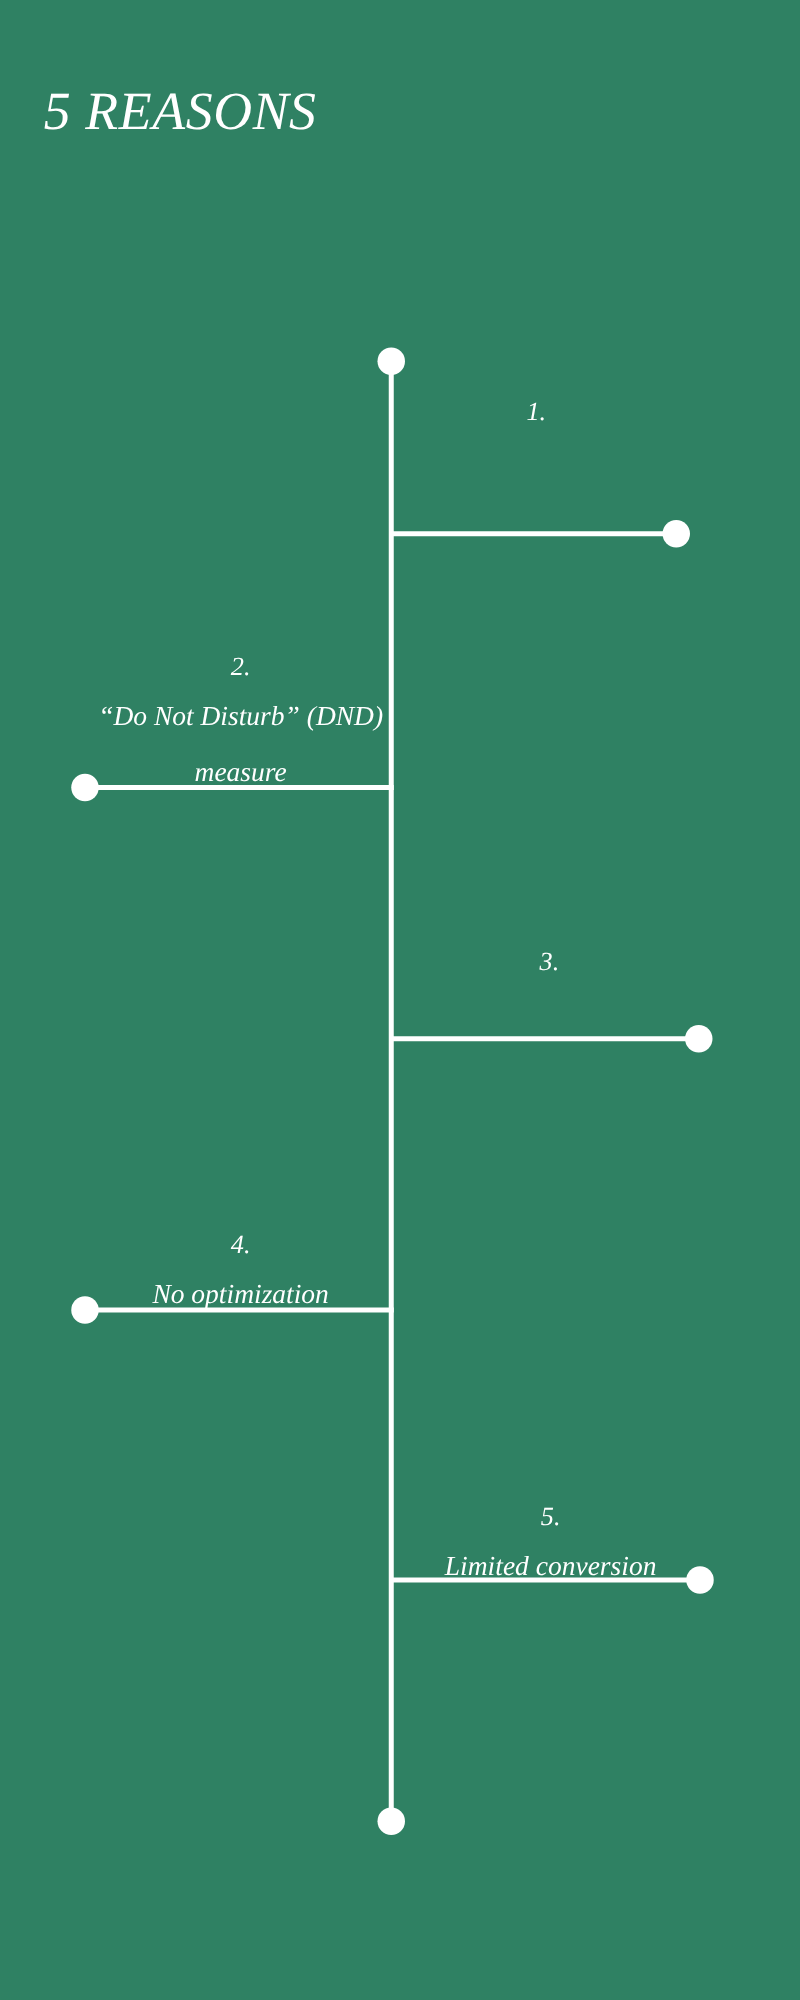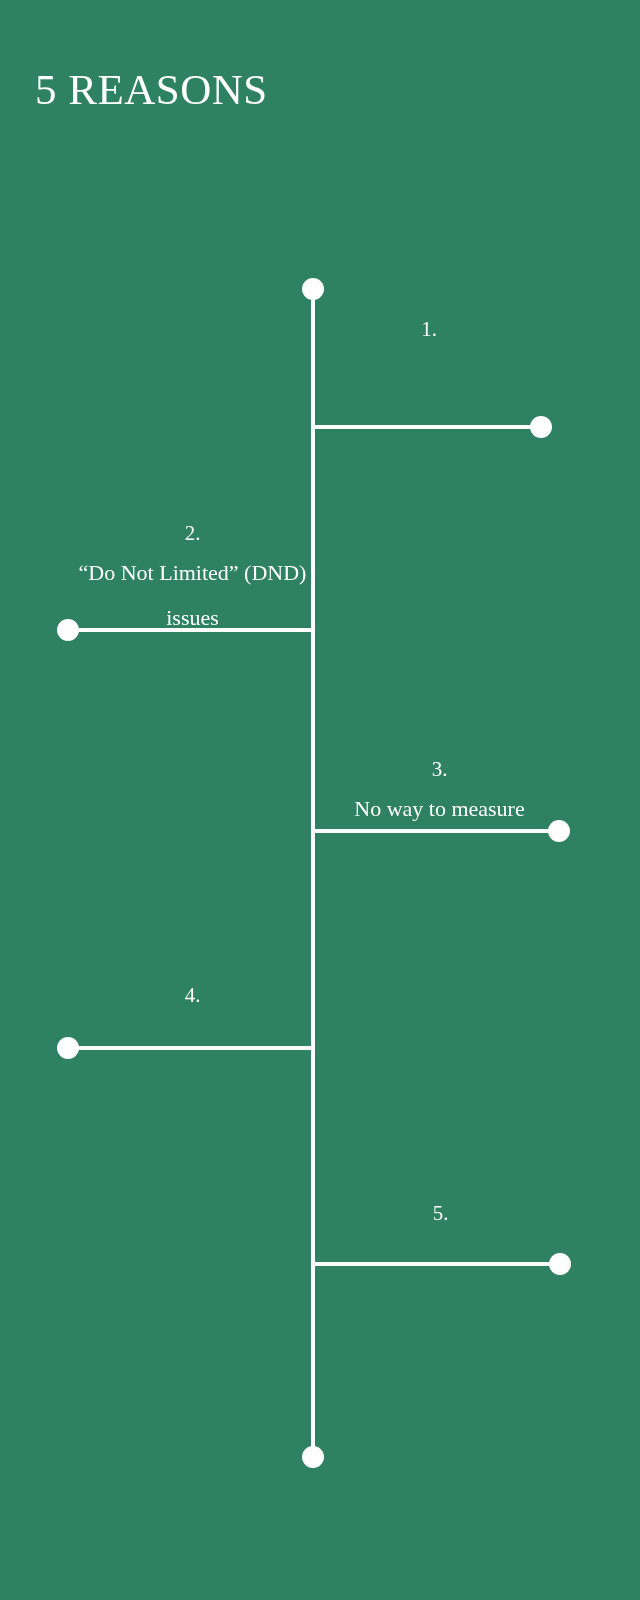--- a/index.html
+++ b/index.html
@@ -9,20 +9,21 @@
   body {
     background: #2f8163;
   }
   #poster {
     position: relative;
     width: 640px;
     height: 1600px;
     background: #2f8163;
     overflow: hidden;
     font-family: "Liberation Serif", "DejaVu Serif", serif;
+    font-style: italic;
   }
 
   
   .title-block {
     position: absolute;
     left: 35px;
     top: 68px;
     width: 420px;
   }
   .title-line {
@@ -125,35 +126,36 @@
   <div class="branch-line b1-line"></div>
   <div class="branch-dot b1-dot"></div>
   <div class="item-text t1">
     <span class="item-num">1.</span>
   </div>
 
   <div class="branch-line b2-line"></div>
   <div class="branch-dot b2-dot"></div>
   <div class="item-text t2">
     <span class="item-num">2.</span>
-    <span class="item-body">“Do Not Limited” (DND) issues</span>
+    <span class="item-body">“Do Not Disturb” (DND) measure</span>
   </div>
 
   <div class="branch-line b3-line"></div>
   <div class="branch-dot b3-dot"></div>
   <div class="item-text t3">
     <span class="item-num">3.</span>
-    <span class="item-body">No way to measure</span>
   </div>
 
   <div class="branch-line b4-line"></div>
   <div class="branch-dot b4-dot"></div>
   <div class="item-text t4">
     <span class="item-num">4.</span>
+    <span class="item-body">No optimization</span>
   </div>
 
   <div class="branch-line b5-line"></div>
   <div class="branch-dot b5-dot"></div>
   <div class="item-text t5">
     <span class="item-num">5.</span>
+    <span class="item-body">Limited conversion</span>
   </div>
 
 </div>
 
 </body></html>

